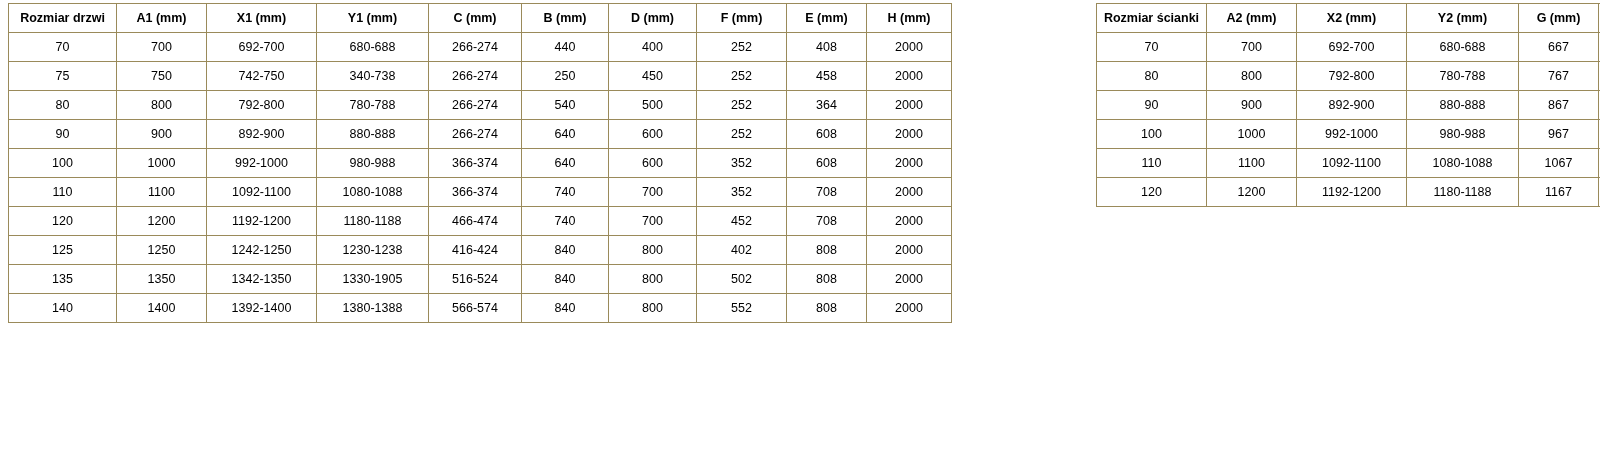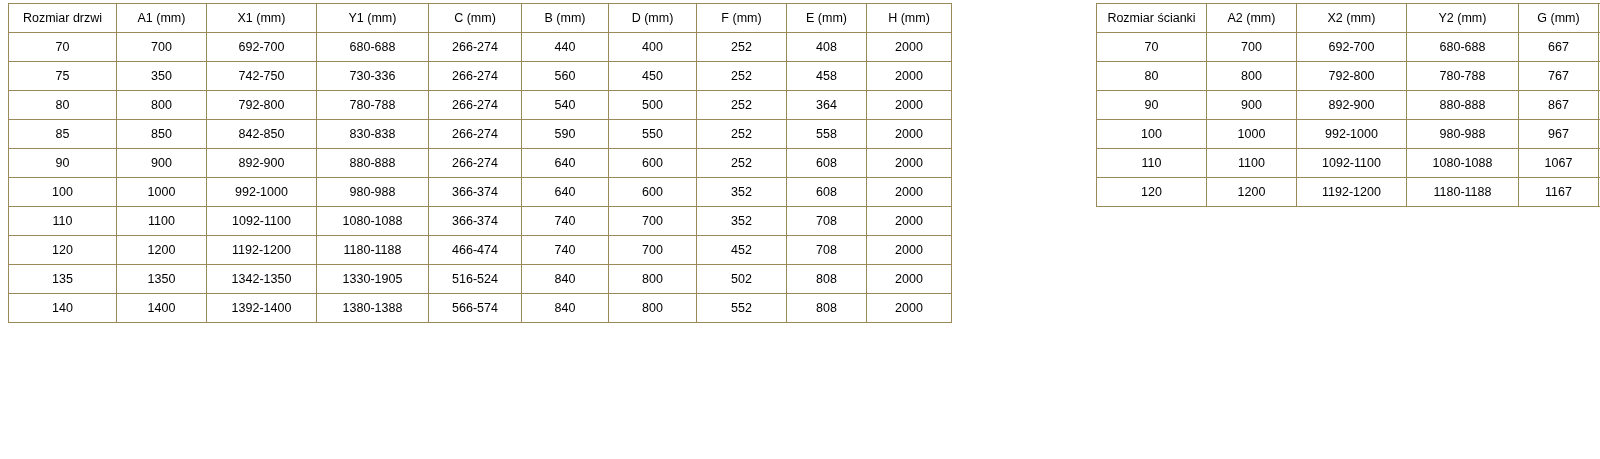--- a/index.html
+++ b/index.html
@@ -42,21 +42,21 @@
   table.spec td {
     border: 1px solid #9a8a5a;
     text-align: center;
     vertical-align: middle;
     font-size: 12.5px;
     height: 28px;
     padding: 0 2px;
     white-space: nowrap;
   }
   table.spec th {
-    font-weight: normal;
+    font-weight: bold;
     font-size: 12.5px;
   }
   table.spec td {
     font-weight: normal;
   }
   
   #doors-table col.c0 { width: 108px; }
   #doors-table col.c1 { width: 90px; }
   #doors-table col.c2 { width: 110px; }
   #doors-table col.c3 { width: 112px; }
@@ -115,52 +115,40 @@
           <td>680-688</td>
           <td>266-274</td>
           <td>440</td>
           <td>400</td>
           <td>252</td>
           <td>408</td>
           <td>2000</td>
         </tr>
         <tr>
           <td>75</td>
-          <td>350</td>
+          <td>750</td>
           <td>742-750</td>
-          <td>730-336</td>
+          <td>340-738</td>
           <td>266-274</td>
-          <td>560</td>
+          <td>250</td>
           <td>450</td>
           <td>252</td>
           <td>458</td>
           <td>2000</td>
         </tr>
         <tr>
           <td>80</td>
           <td>800</td>
           <td>792-800</td>
           <td>780-788</td>
           <td>266-274</td>
           <td>540</td>
           <td>500</td>
           <td>252</td>
           <td>364</td>
-          <td>2000</td>
-        </tr>
-        <tr>
-          <td>85</td>
-          <td>850</td>
-          <td>842-850</td>
-          <td>830-838</td>
-          <td>266-274</td>
-          <td>590</td>
-          <td>550</td>
-          <td>252</td>
-          <td>558</td>
           <td>2000</td>
         </tr>
         <tr>
           <td>90</td>
           <td>900</td>
           <td>892-900</td>
           <td>880-888</td>
           <td>266-274</td>
           <td>640</td>
           <td>600</td>
@@ -195,20 +183,32 @@
         <tr>
           <td>120</td>
           <td>1200</td>
           <td>1192-1200</td>
           <td>1180-1188</td>
           <td>466-474</td>
           <td>740</td>
           <td>700</td>
           <td>452</td>
           <td>708</td>
+          <td>2000</td>
+        </tr>
+        <tr>
+          <td>125</td>
+          <td>1250</td>
+          <td>1242-1250</td>
+          <td>1230-1238</td>
+          <td>416-424</td>
+          <td>840</td>
+          <td>800</td>
+          <td>402</td>
+          <td>808</td>
           <td>2000</td>
         </tr>
         <tr>
           <td>135</td>
           <td>1350</td>
           <td>1342-1350</td>
           <td>1330-1905</td>
           <td>516-524</td>
           <td>840</td>
           <td>800</td>

